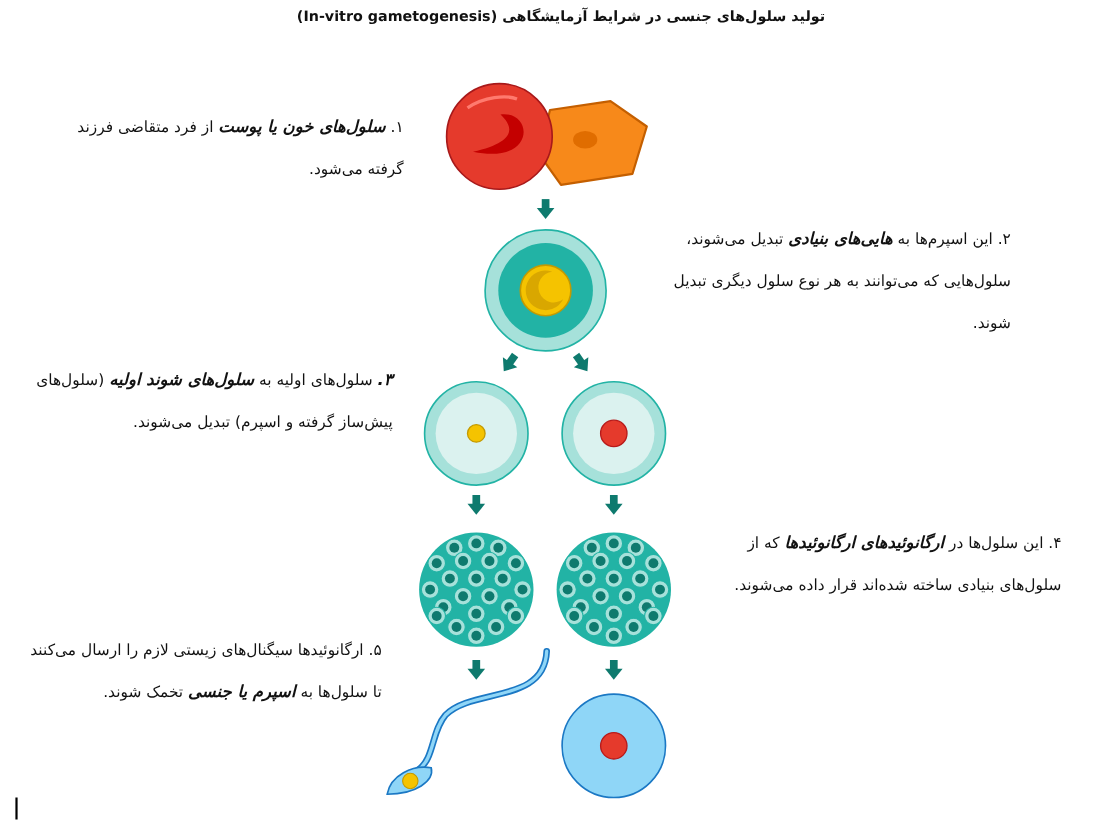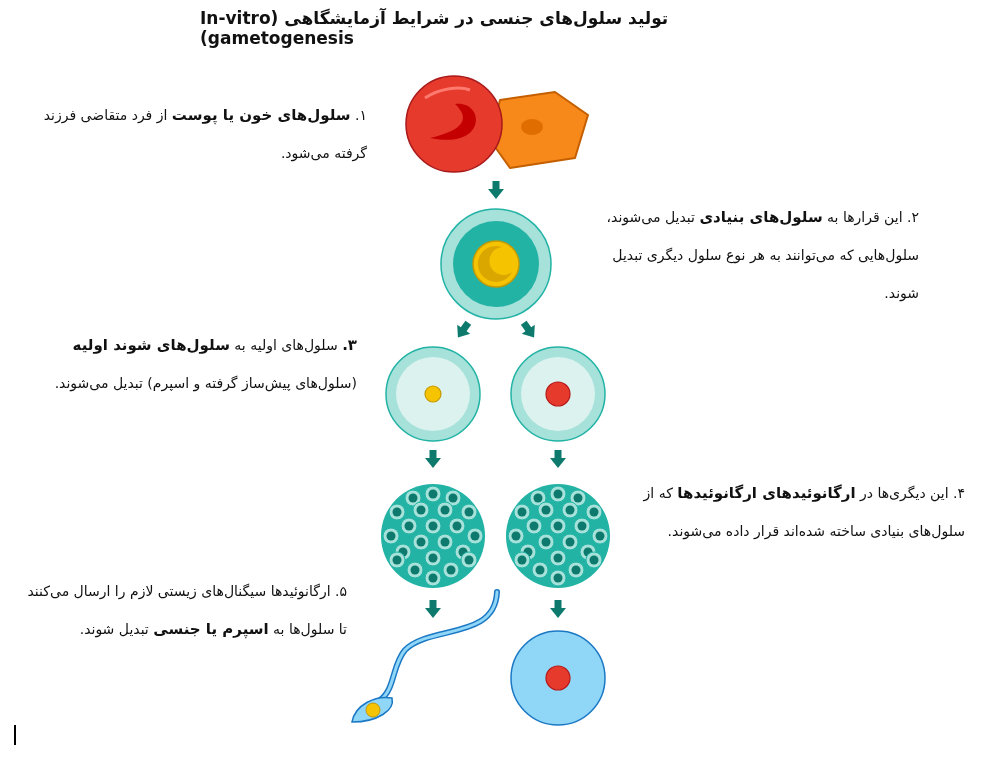--- a/index.html
+++ b/index.html
@@ -1,60 +1,60 @@
 <!DOCTYPE html>
 <html><head>
 <meta charset="utf-8">
 <style>
   html, body { margin:0; padding:0; background:#ffffff; }
   body { width:1007px; height:763px; position:relative; overflow:hidden; font-family:"DejaVu Sans", sans-serif; color:#111; }
-  .title { position:absolute; top:8px; left:200px; width:620px; text-align:left; font-weight:bold; font-size:17px; direction:rtl; }
+  .title { position:absolute; top:8px; left:200px; width:620px; text-align:center; font-weight:bold; font-size:13px; direction:rtl; }
   .step { position:absolute; direction:rtl; text-align:right; font-size:14px; line-height:38px; }
-  .step b { font-weight:bold; font-size:15px; }
+  .step b { font-weight:bold; font-size:15px;font-style:italic; }
   #step1 { top:96px; right:640px; width:330px; }
   #step2 { top:198px; right:88px; width:340px; }
   #step3 { top:326px; right:650px; width:340px; }
   #step4 { top:474px; right:42px; width:330px; }
   #step5 { top:572px; right:660px; width:330px; }
   svg.art { position:absolute; left:0; top:0; }
   .cursor { position:absolute; left:14px; top:725px; width:1.5px; height:20px; background:#000; }
 </style>
 </head>
 <body>
 
 <div class="title">تولید سلول‌های جنسی در شرایط آزمایشگاهی (In-vitro gametogenesis)</div>
 
 <div class="step" id="step1">
   <span>۱.</span>
   <b>سلول‌های خون یا پوست</b>
   <span>از فرد متقاضی فرزند گرفته می‌شود.</span>
 </div>
 <div class="step" id="step2">
   <span>۲.</span>
-  <span>این قرار‌ها به</span>
-  <b>سلول‌های بنیادی</b>
+  <span>این اسپرم‌ها به</span>
+  <b>هایی‌های بنیادی</b>
   <span>تبدیل می‌شوند، سلول‌هایی که می‌توانند به هر نوع سلول دیگری تبدیل شوند.</span>
 </div>
 <div class="step" id="step3">
   <b>۳.</b>
   <span>سلول‌های اولیه به</span>
   <b>سلول‌های شوند اولیه</b>
   <span>(سلول‌های پیش‌ساز گرفته و اسپرم) تبدیل می‌شوند.</span>
 </div>
 <div class="step" id="step4">
   <span>۴.</span>
-  <span>این دیگری‌ها در</span>
+  <span>این سلول‌ها در</span>
   <b>ارگانوئیدهای ارگانوئیدها</b>
   <span>که از سلول‌های بنیادی ساخته شده‌اند قرار داده می‌شوند.</span>
 </div>
 <div class="step" id="step5">
   <span>۵.</span>
   <span>ارگانوئیدها سیگنال‌های زیستی لازم را ارسال می‌کنند تا سلول‌ها به</span>
   <b>اسپرم یا جنسی</b>
-  <span>تبدیل شوند.</span>
+  <span>تخمک شوند.</span>
 </div>
 
 <svg class="art" width="1007" height="763" viewBox="0 0 1007 763" xmlns="http://www.w3.org/2000/svg">
   <defs>
     <g id="arrow">
       <rect x="-3.5" y="0" width="7" height="9" fill="#0e7a6e"></rect>
       <polygon points="-8,8 8,8 0,18" fill="#0e7a6e"></polygon>
     </g>
     <g id="orgcell">
       <circle r="8" fill="#a6e1da" stroke="#22b3a5" stroke-width="1"></circle>

